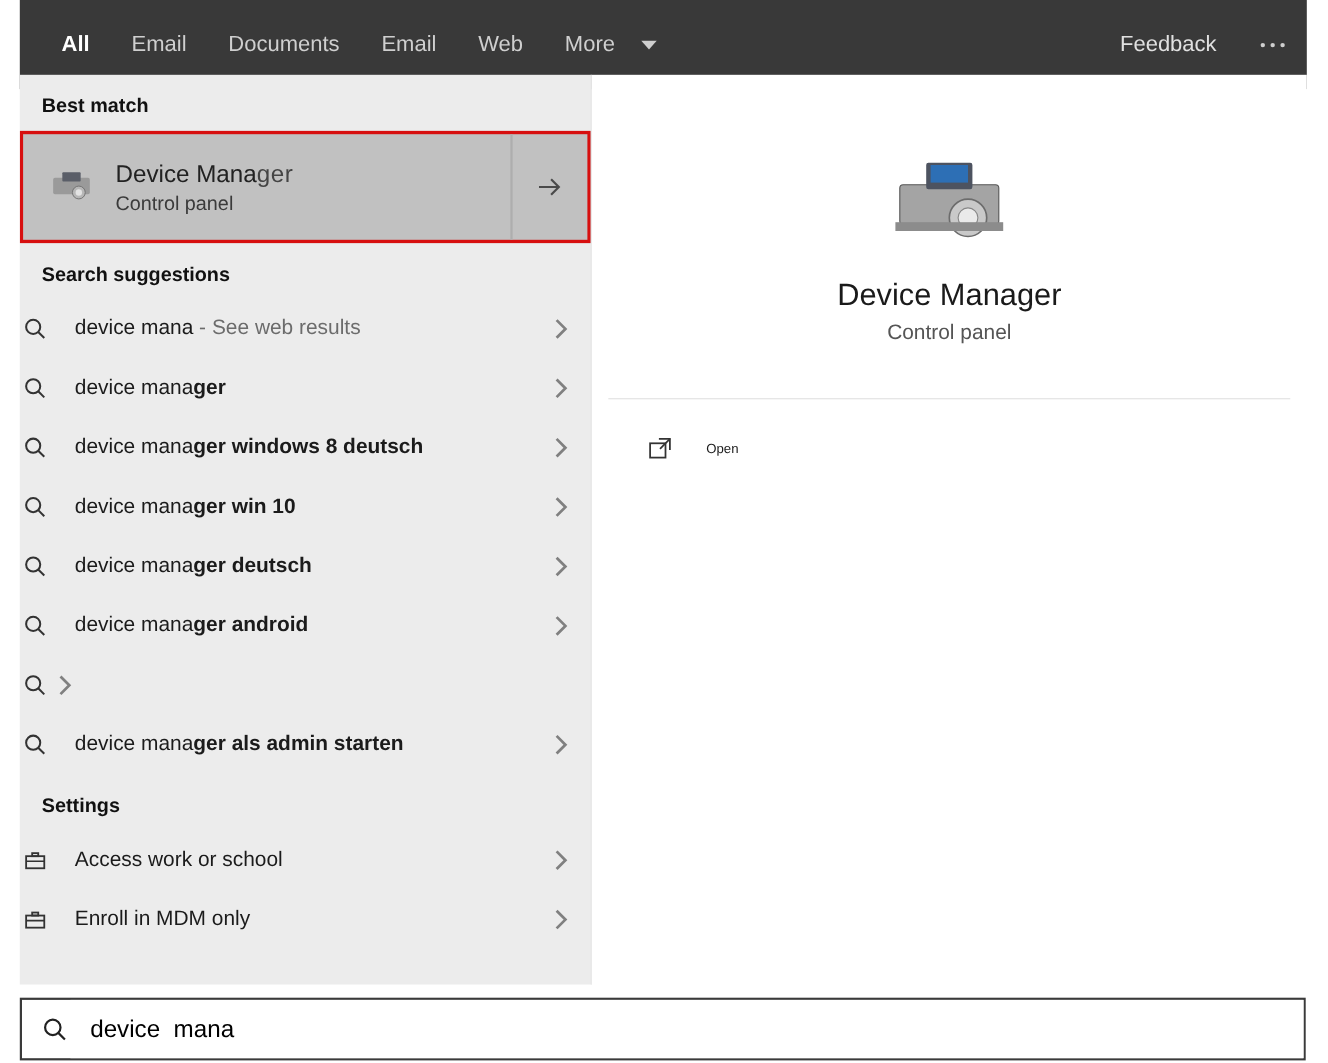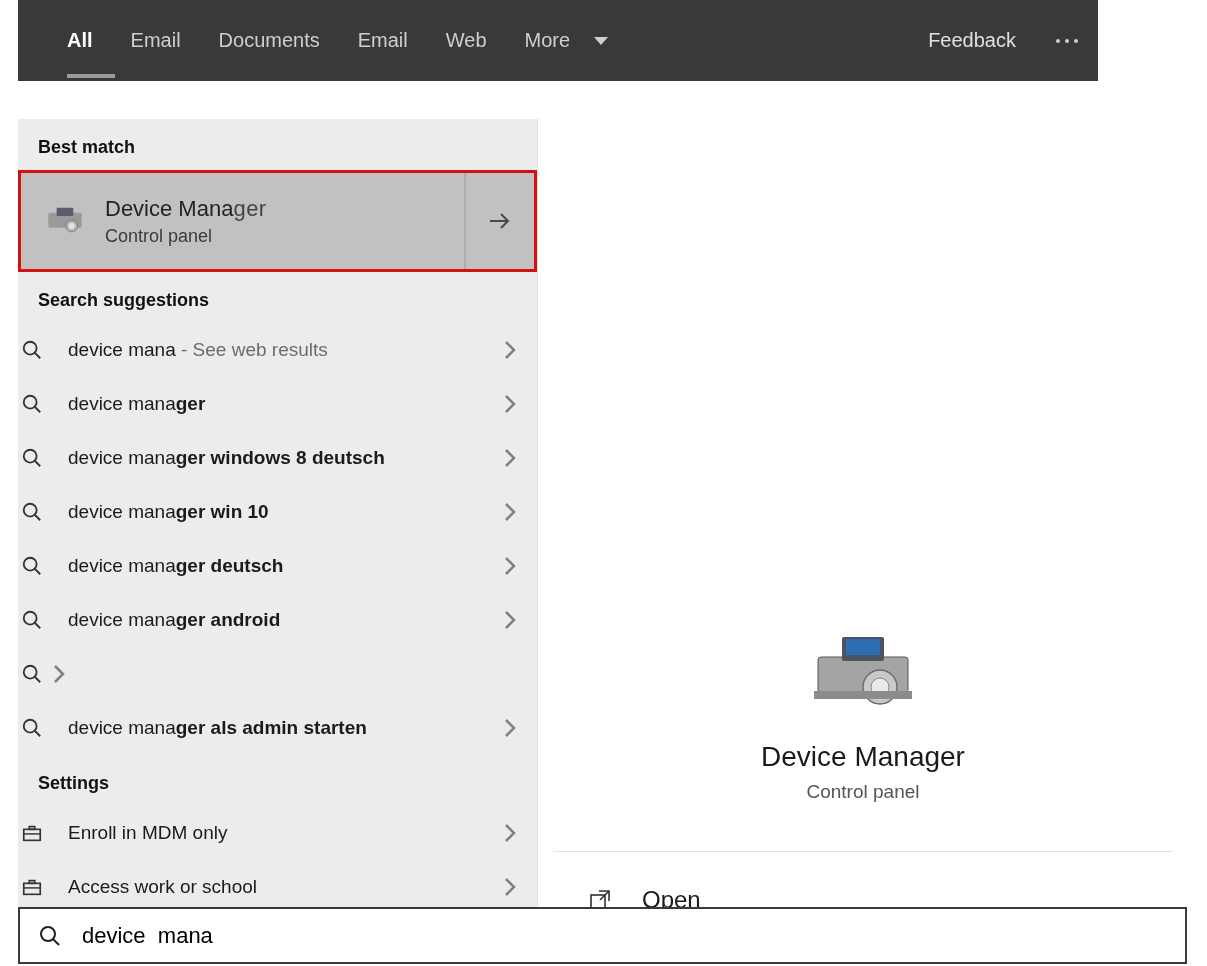--- a/index.html
+++ b/index.html
@@ -15,25 +15,25 @@
       width: 1207px;
       height: 966px;
       position: relative;
       background: #fff;
     }
     
     .tabs-bar {
       background: #393939;
       color: #e6e6e6;
       height: 81px;
-      width: 1080px;
+      width: 1170px;
       margin-left: 18px;
       display: flex;
       align-items: center;
-      padding-left: 49px;
+      padding-left: 38px;
       padding-right: 20px;
     }
     .tabs { display: flex; gap: 38px; align-items: center; }
     .tab { font-size: 20px; color: #cfcfcf; cursor: pointer; position: relative; }
     .tab.active { color: #fff; font-weight: 600; }
     .tab.active::after {
       content: "";
       position: absolute;
       left: 0; right: 0;
       bottom: -26px;
@@ -46,26 +46,25 @@
       width: 0; height: 0; border-left: 7px solid transparent; border-right: 7px solid transparent; border-top: 8px solid #cfcfcf;
     }
     .tabs-right { margin-left: auto; display: flex; align-items: center; gap: 40px; }
     .feedback { font-size: 20px; color: #e0e0e0; cursor: pointer; margin-left: 33px; }
     .ellipsis { display: flex; gap: 5px; }
     .ellipsis span { width: 4px; height: 4px; background: #cfcfcf; border-radius: 50%; }
 
     
     .content {
       position: absolute;
-      top: 87px;
+      top: 68px;
       left: 18px;
       width: 1170px;
       height: 827px;
       display: flex;
-      align-items: flex-end;
     }
     .left-pane {
       width: 520px;
       background: #ececec;
       border-right: 1px solid #e2e2e2;
       overflow: hidden;
     }
     .section-title {
       font-size: 18px;
       font-weight: 600;
@@ -135,21 +134,21 @@
       border-top: 1px solid #e0e0e0;
     }
     .action-row {
       display: flex;
       align-items: center;
       gap: 28px;
       padding: 34px 0 0 48px;
       text-align: left;
     }
     .action-row .li-icon { width: 22px; height: 22px; }
-    .action-text { font-size: 24px; color: #1b1b1b; }
+    .action-text { font-size: 12px; color: #1b1b1b; }
 
     
     .search-bar {
       position: absolute;
       left: 18px;
       right: 20px;
       bottom: 2px;
       height: 57px;
       border: 2px solid #3a3a3a;
       background: #fff;
@@ -342,36 +341,36 @@
 
       <div id="settings">
           <div class="list-item">
             <span class="li-icon">
               <svg viewBox="0 0 24 24" width="22" height="22">
                 <rect x="3" y="8" width="18" height="12" fill="none" stroke="#333" stroke-width="1.8"></rect>
                 <rect x="9" y="5" width="6" height="3" fill="none" stroke="#333" stroke-width="1.8"></rect>
                 <line x1="3" y1="13" x2="21" y2="13" stroke="#333" stroke-width="1.6"></line>
               </svg>
             </span>
-            <span class="li-text">Enroll in MDM only</span>
+            <span class="li-text">Access work or school</span>
             <span class="li-chevron">
               <svg class="chev-svg" viewBox="0 0 14 22">
                 <polyline points="3,3 11,11 3,19"></polyline>
               </svg>
             </span>
           </div>
           <div class="list-item">
             <span class="li-icon">
               <svg viewBox="0 0 24 24" width="22" height="22">
                 <rect x="3" y="8" width="18" height="12" fill="none" stroke="#333" stroke-width="1.8"></rect>
                 <rect x="9" y="5" width="6" height="3" fill="none" stroke="#333" stroke-width="1.8"></rect>
                 <line x1="3" y1="13" x2="21" y2="13" stroke="#333" stroke-width="1.6"></line>
               </svg>
             </span>
-            <span class="li-text">Access work or school</span>
+            <span class="li-text">Enroll in MDM only</span>
             <span class="li-chevron">
               <svg class="chev-svg" viewBox="0 0 14 22">
                 <polyline points="3,3 11,11 3,19"></polyline>
               </svg>
             </span>
           </div>
         </div>
     </div>
 
     <div class="right-pane">

